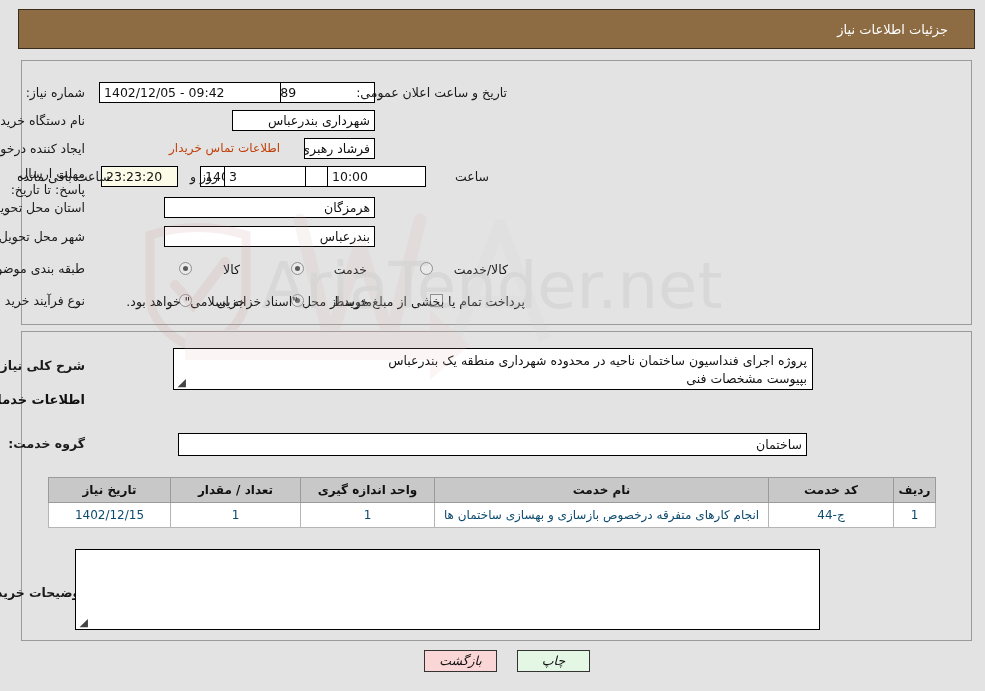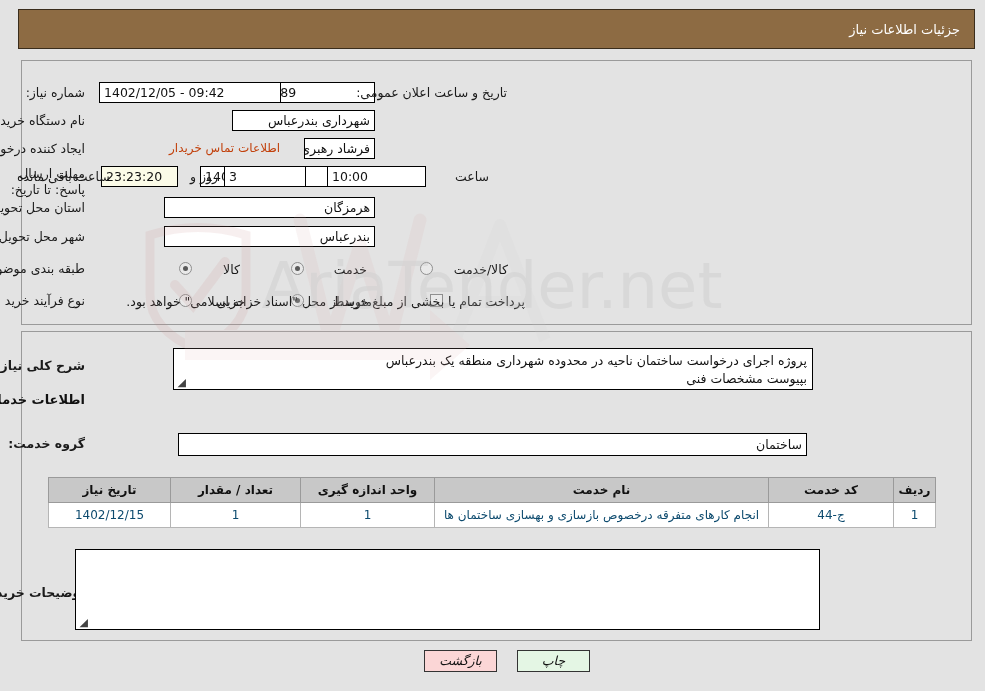--- a/index.html
+++ b/index.html
@@ -31,21 +31,21 @@
   .header-bar {
     position: absolute;
     left: 18px; top: 9px;
     width: 957px; height: 40px;
     background: #8d6b43;
     border: 1px solid #3a2d1c;
     color: #ffffff;
     display: flex;
     align-items: center;
     justify-content: flex-start;
-    padding: 0 14px;
+    padding: 0 26px;
     font-size: 13px;
   }
 
   
   .panel {
     position: absolute;
     background: #e3e3e3;
     border: 1px solid #9a9a9a;
   }
   #panel-top    { left: 21px; top: 60px;  width: 951px; height: 265px; }
@@ -262,21 +262,21 @@
   <div class="radio on" style="right:681px; top:294px;"></div>
   <div class="statictext" style="right:613px; top:294px;">متوسط</div>
 
   <div class="checkbox" style="right:542px; top:294px;"></div>
   <div class="statictext" style="right:460px; top:294px;">پرداخت تمام یا بخشی از مبلغ خرید،از محل "اسناد خزانه اسلامی" خواهد بود.</div>
 
   <div class="panel" id="panel-bottom"></div>
 
   <div class="lbl bold-lbl" style="right:900px; top:358px;">شرح کلی نیاز:</div>
   <div class="ta" style="right:172px; top:348px; left:173px; height:42px;">
-    <div>پروژه اجرای درخواست ساختمان ناحیه در محدوده شهرداری منطقه یک بندرعباس</div>
+    <div>پروژه اجرای فنداسیون ساختمان ناحیه در محدوده شهرداری منطقه یک بندرعباس</div>
     <div>بپیوست مشخصات فنی</div>
     <span class="grip">◢</span>
   </div>
 
   <div class="section-title" style="right:900px; top:392px;">اطلاعات خدمات مورد نیاز</div>
 
   <div class="lbl bold-lbl" style="right:900px; top:436px;">گروه خدمت:</div>
   <div class="fld right" style="right:178px; top:433px; left:178px; height:23px; line-height:21px;">ساختمان</div>
 
   <table class="tbl">

